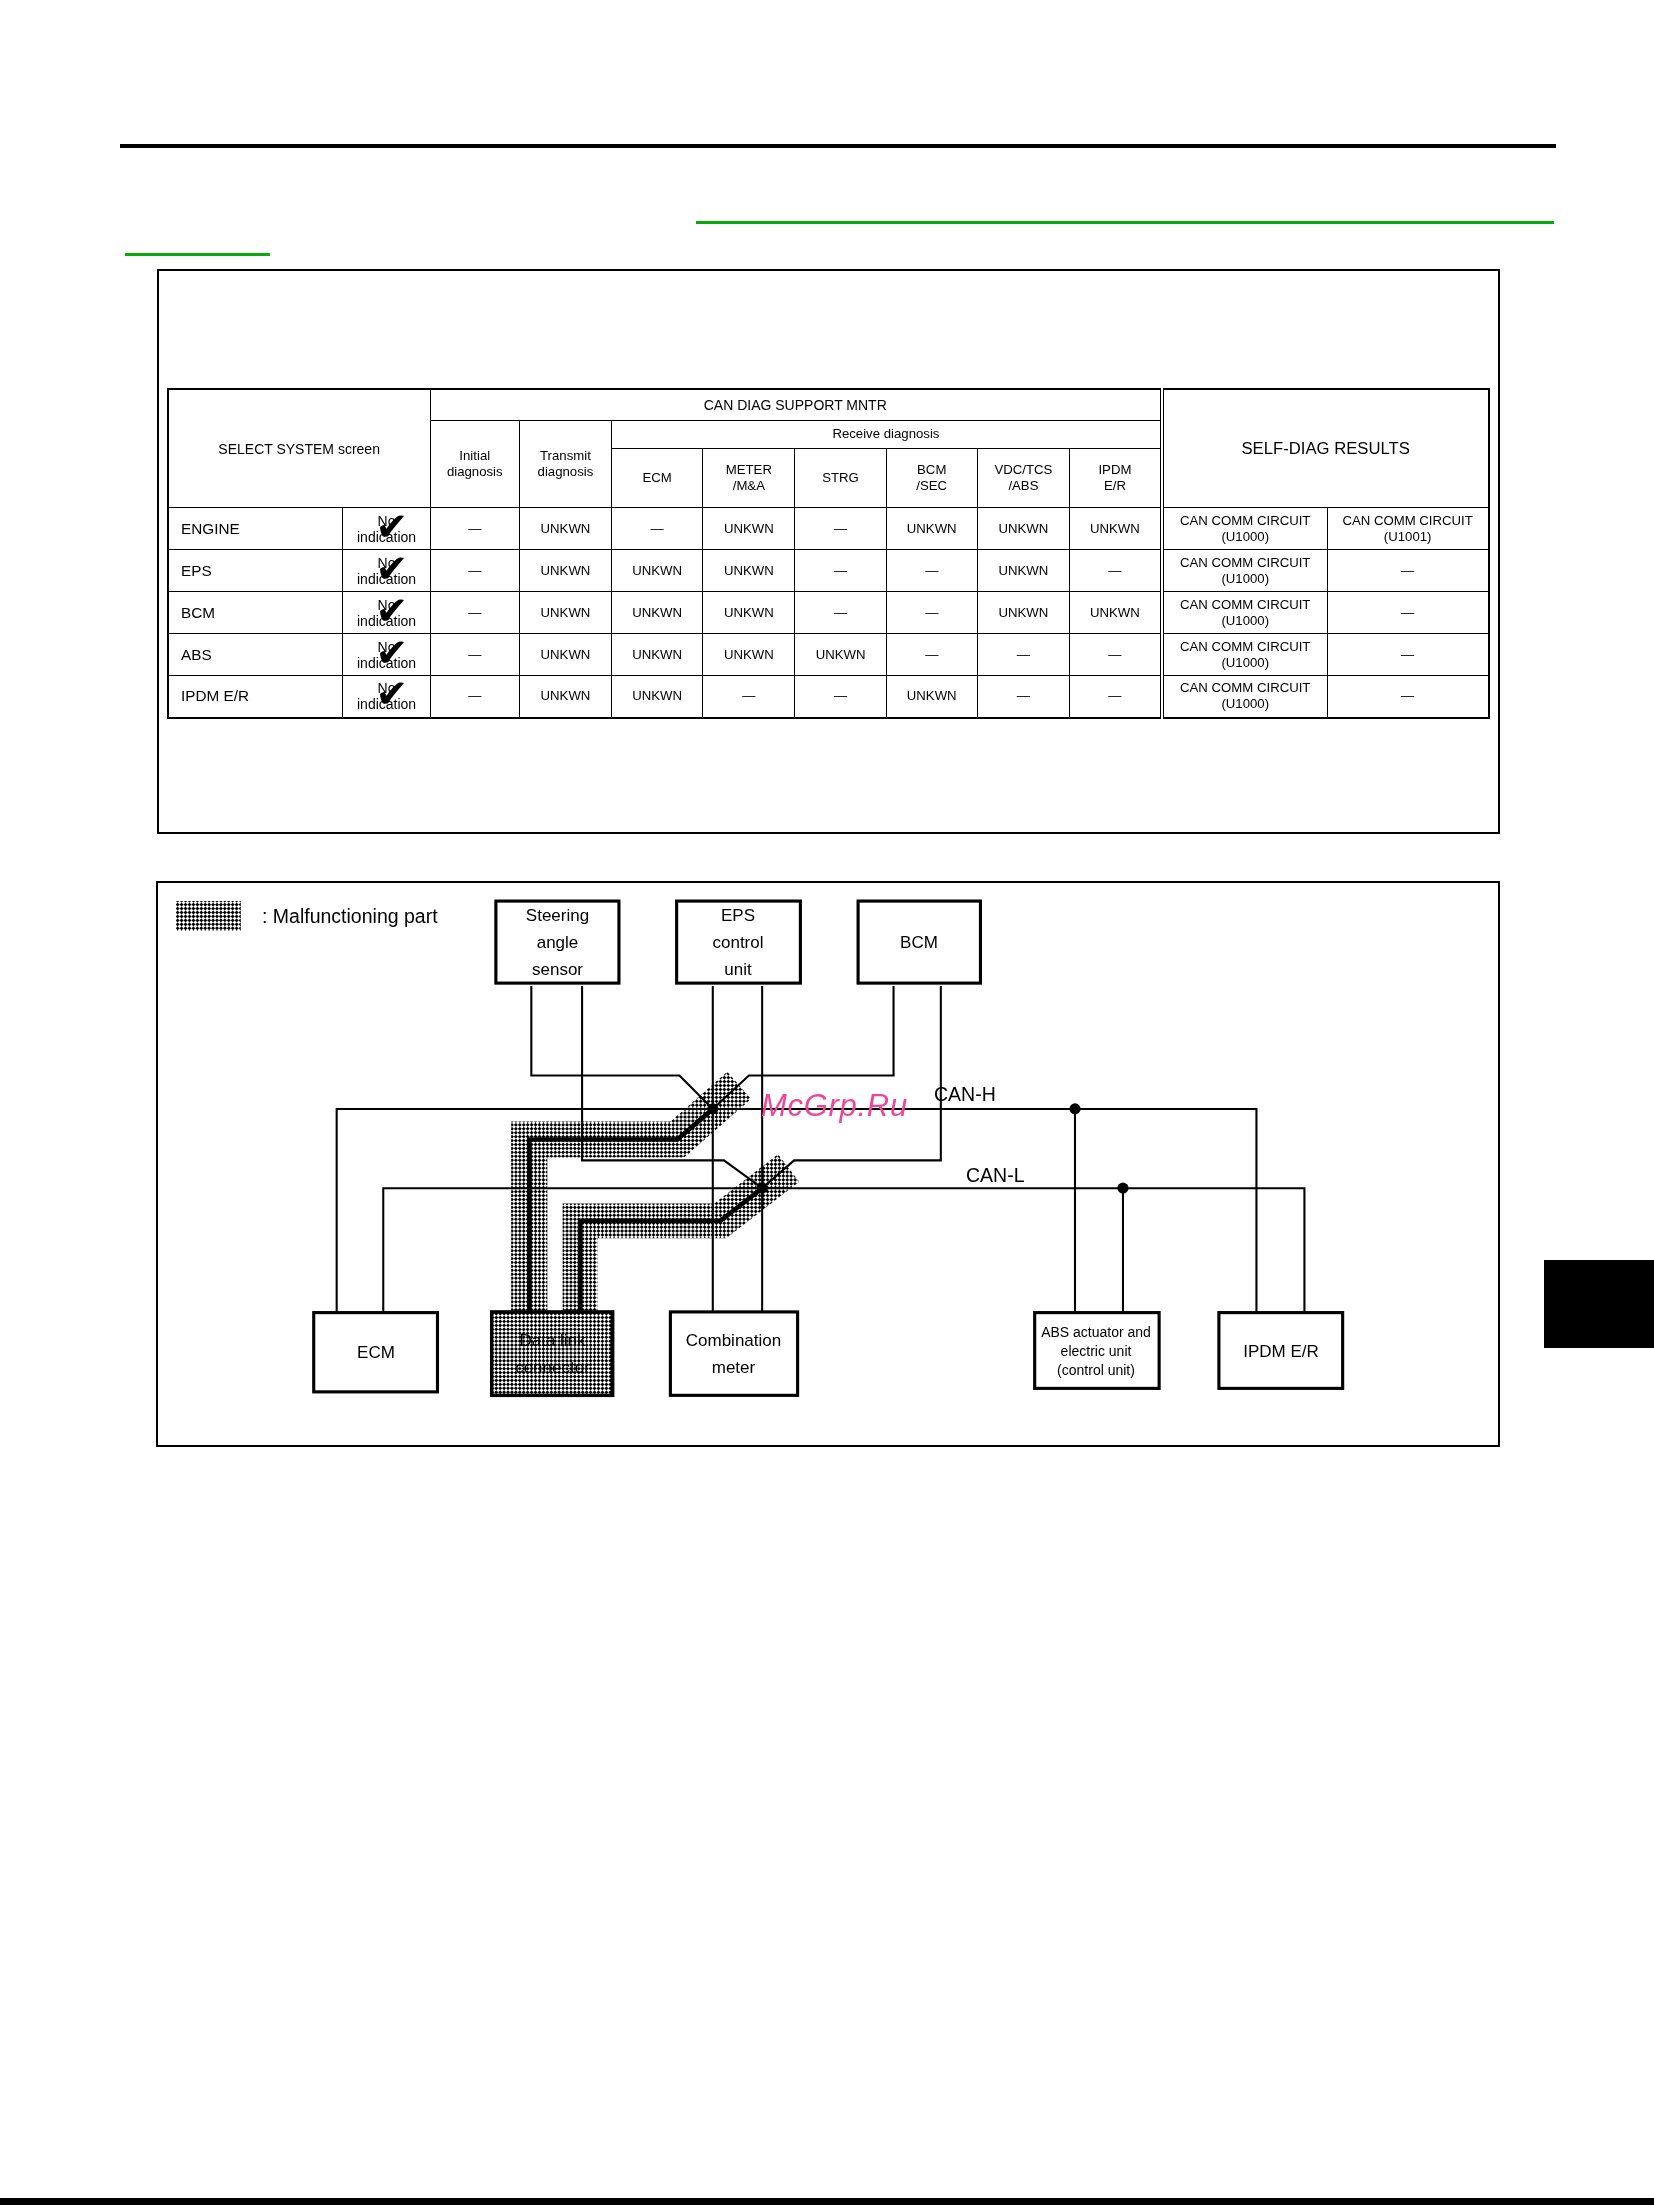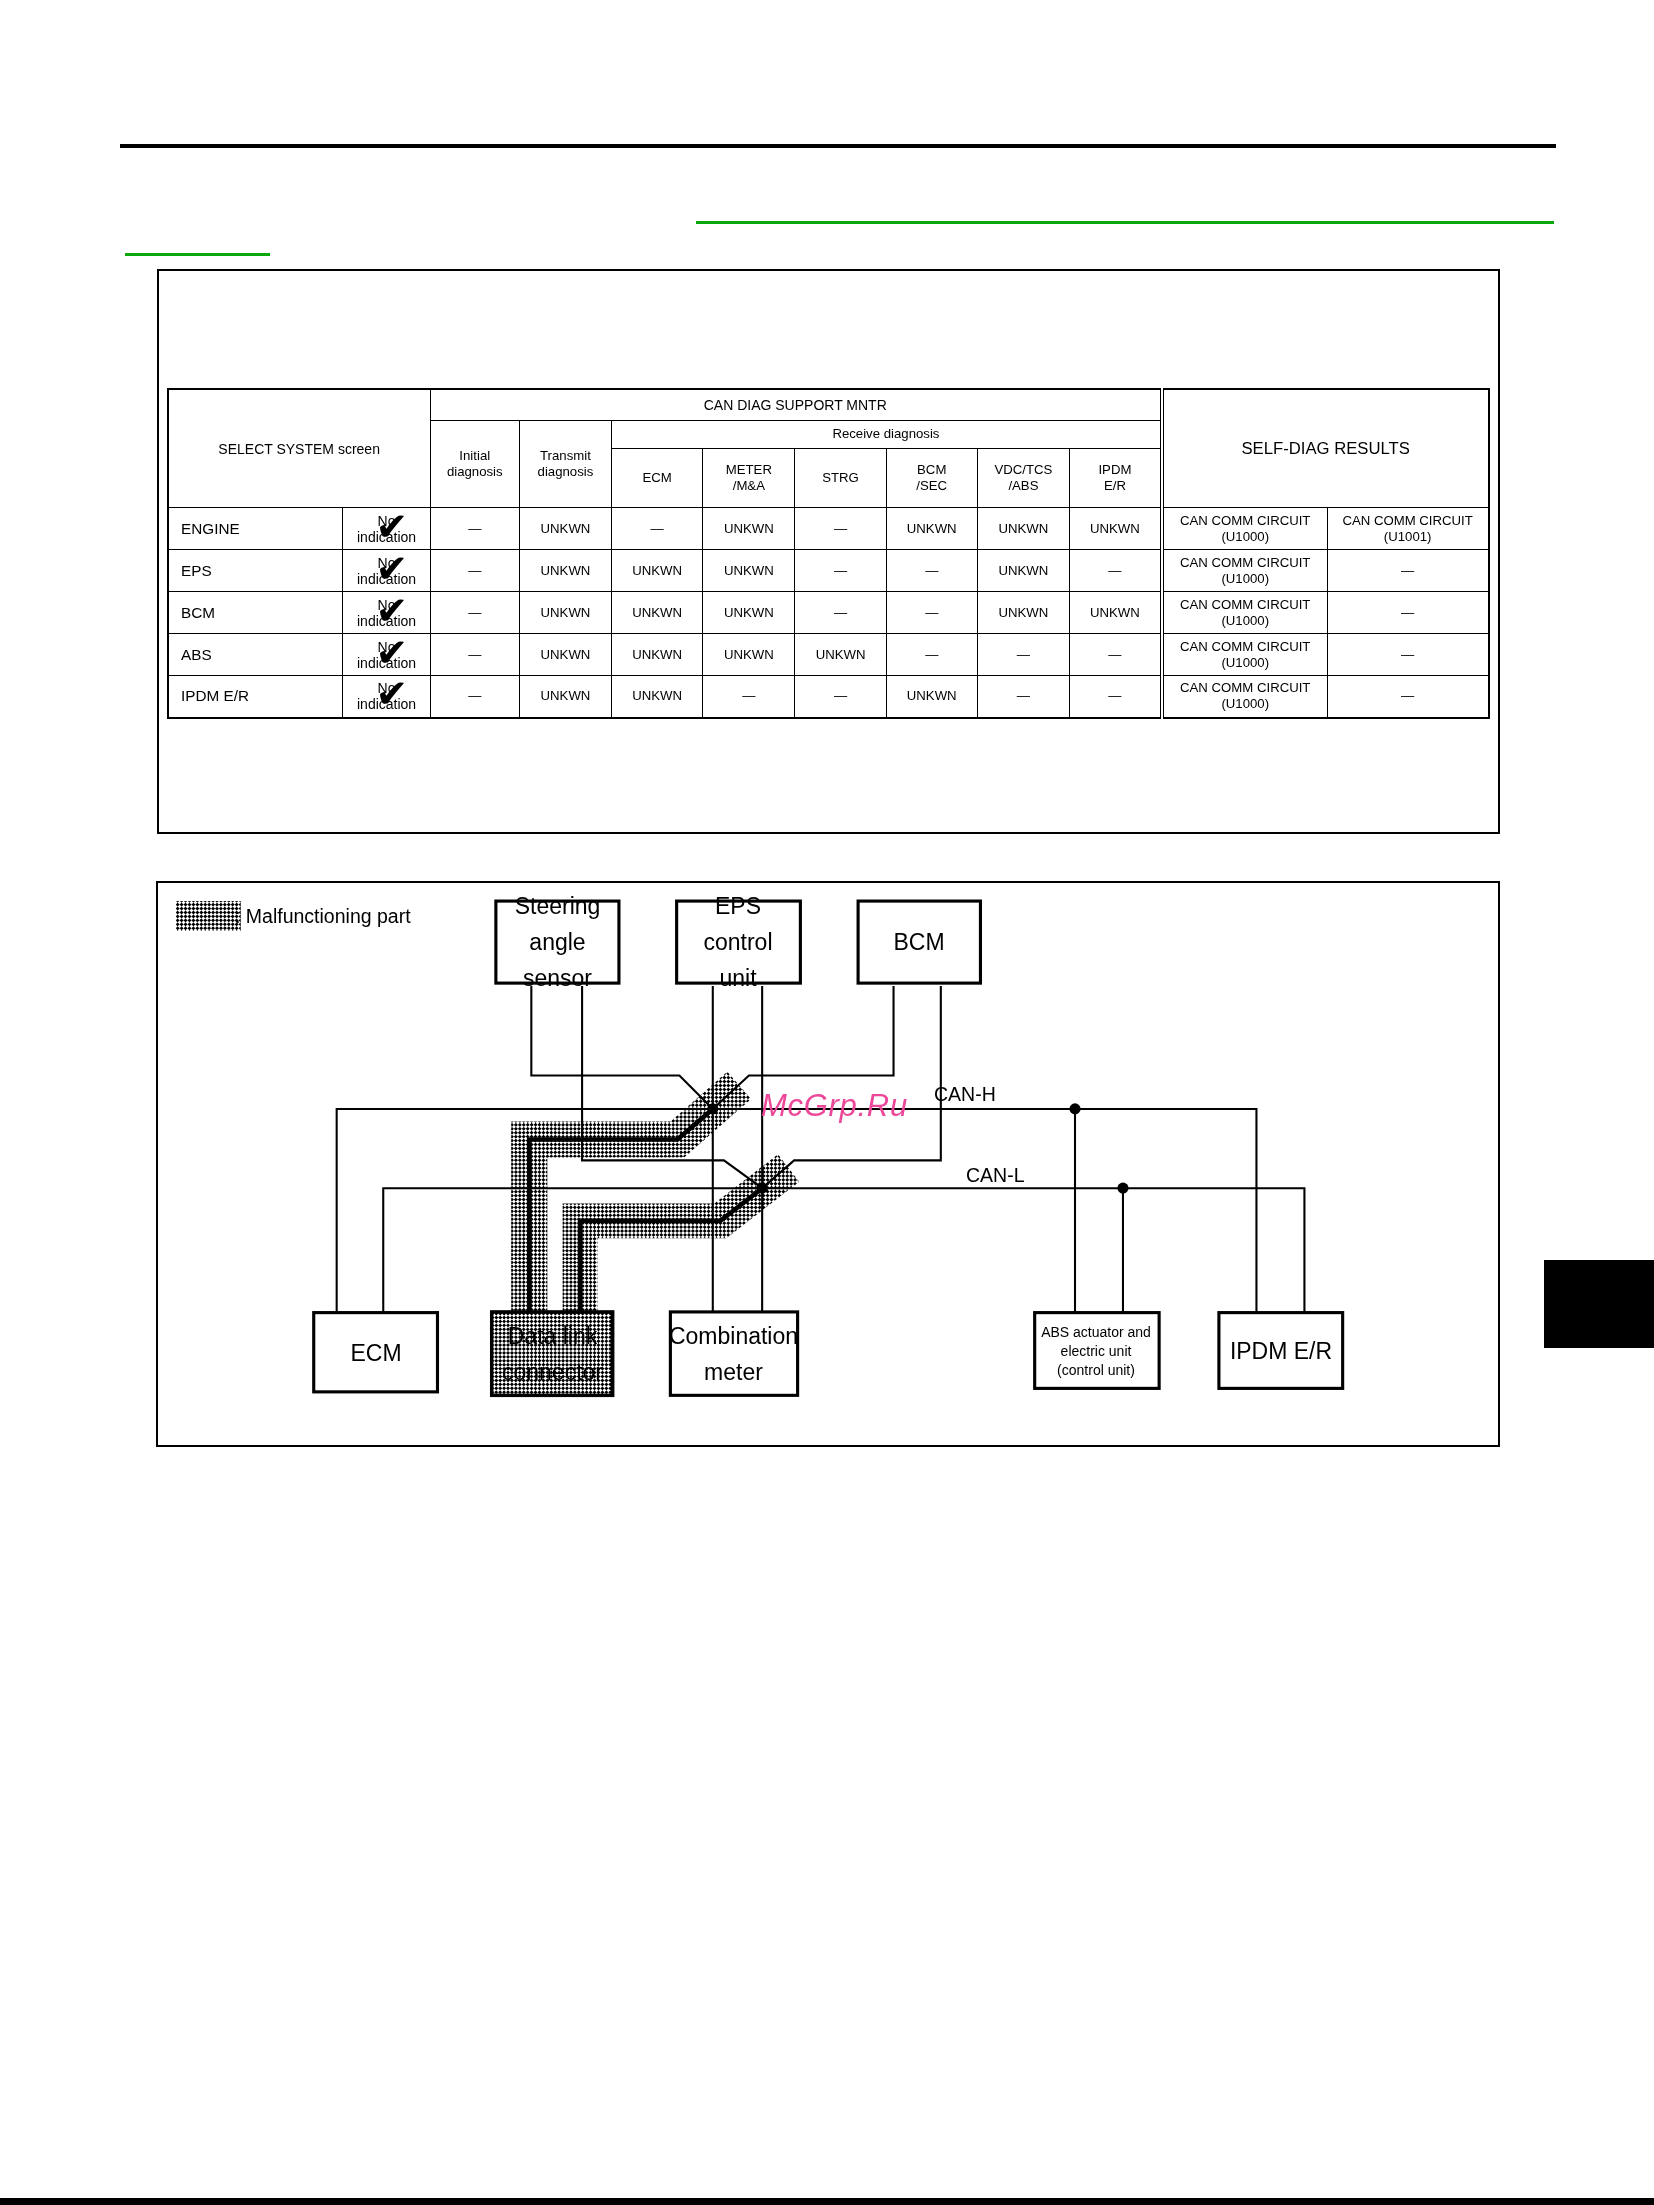--- a/index.html
+++ b/index.html
@@ -39,23 +39,23 @@
   .check { position:absolute; left:50%; top:50%; transform:translate(-34%,-56%);
            font-family:"DejaVu Sans",sans-serif; font-size:39px; font-weight:bold;
            line-height:1; pointer-events:none; }
   td.self { font-size:13.2px; line-height:16px; }
 
   
   #diagram-box { left:156px; top:881px; width:1344px; height:566px;
                  border:2.8px solid #000; box-sizing:border-box; }
   #diagram-svg { position:absolute; left:0; top:0; width:1339px; height:561px; }
   .blabel { position:absolute; display:flex; align-items:center; justify-content:center;
-            text-align:center; white-space:pre-line; font-size:23px; line-height:36px; }
+            text-align:center; white-space:pre-line; font-size:17px; line-height:27px; }
   .blabel.small { font-size:14px; line-height:19px; }
-  #legend-label { position:absolute; left:77px; top:18px; height:30px;
+  #legend-label { position:absolute; left:104px; top:18px; height:30px;
                   display:flex; align-items:center; font-size:19.5px; }
   .canlabel { position:absolute; font-size:19.5px; }
   #watermark { position:absolute; left:603px; top:205px; font-size:31px;
                font-style:italic; letter-spacing:0.7px; }
 </style>
 </head>
 <body>
 
 <div id="page">
 

